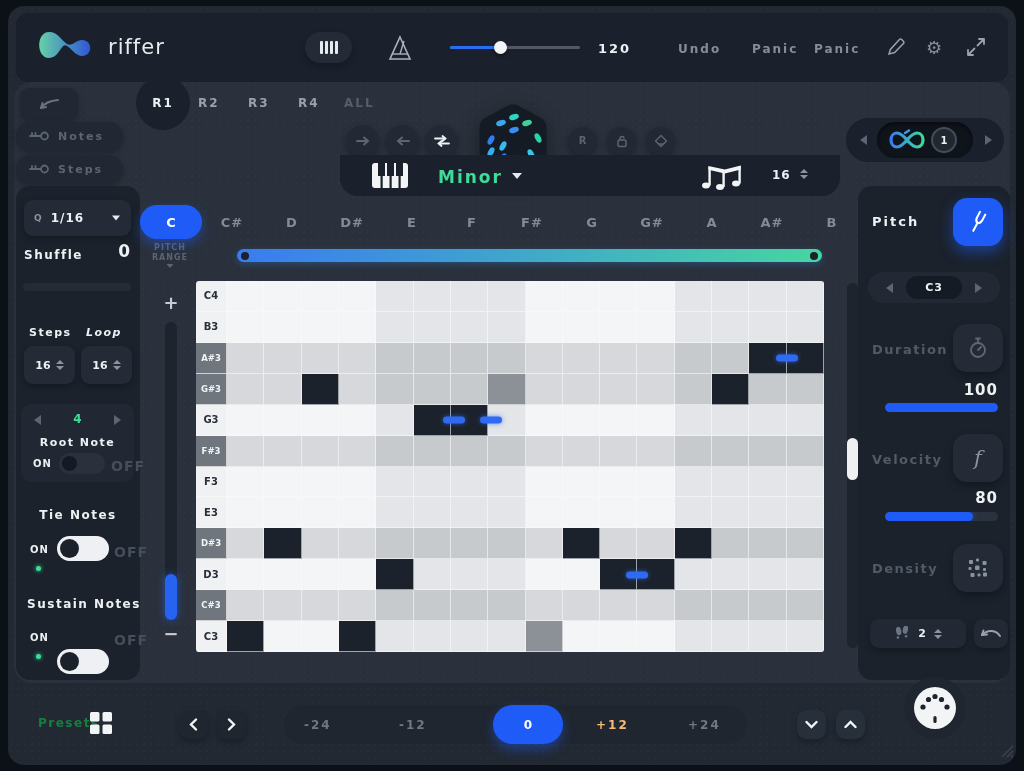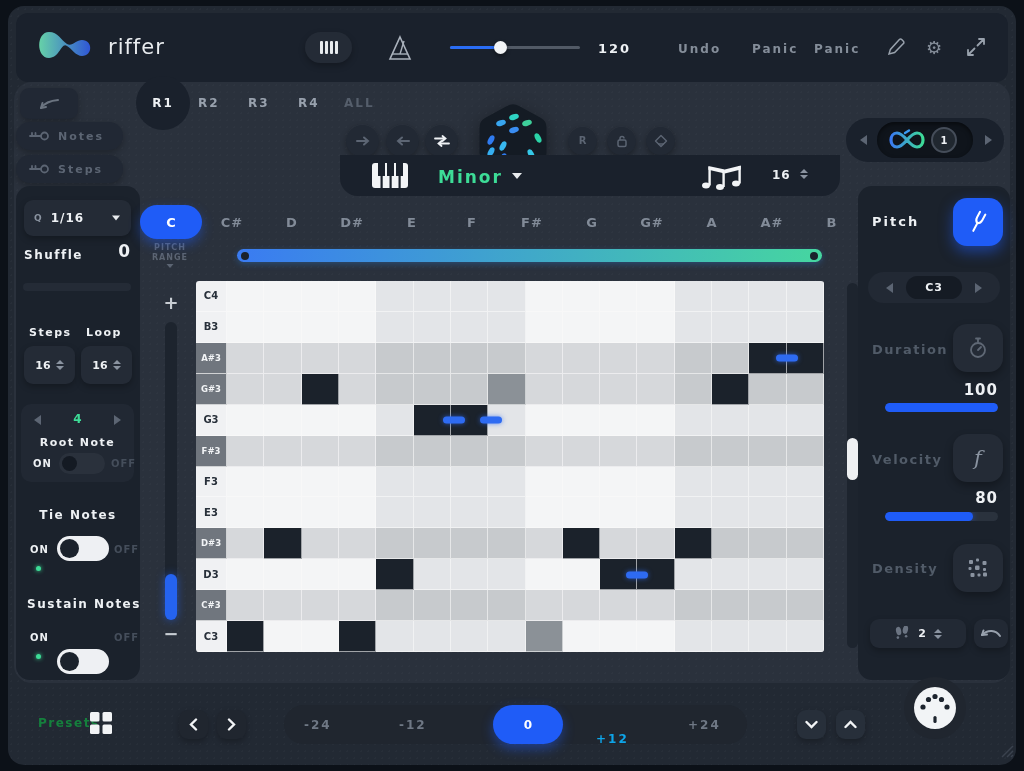--- a/index.html
+++ b/index.html
@@ -26,21 +26,21 @@
   
   .hang-tab{background:#1a212c;border-radius:0 0 18px 18px;}
   
   .tgl{border-radius:13px;position:relative;}
   .tgl .knob{position:absolute;border-radius:50%;top:3px;left:3px;}
   .tgl.dark-style{background:#2a313c;}
   .tgl.dark-style .knob{background:#141a23;}
   .tgl.light-style{background:#eef0f3;}
   .tgl.light-style .knob{background:#1b222c;}
   .state-on{font-size:10px;font-weight:bold;letter-spacing:1px;color:#eef1f4;}
-  .state-off{font-size:10px;font-weight:bold;letter-spacing:1px;color:#454e5b;}
+  .state-off{font-size:14px;font-weight:bold;letter-spacing:1px;color:#454e5b;}
   .teal-dot{width:5px;height:5px;border-radius:50%;background:#3ddc97;box-shadow:0 0 4px #3ddc97;}
   
   #grid{left:196px;top:281px;width:628px;height:371px;display:flex;flex-direction:column;
         border-radius:3px;overflow:hidden;}
   .grid-row{flex:1;display:flex;position:relative;}
   .row-label{width:30px;display:flex;align-items:center;justify-content:center;font-weight:bold;
         border-right:1px solid rgba(250,250,250,.7);border-bottom:1px solid rgba(250,250,250,.7);}
   .grid-row.white .row-label{background:#f0f1f3;color:#28303a;font-size:10px;}
   .grid-row.black .row-label{background:#70767e;color:#f2f4f6;font-size:8.5px;}
   .cell{flex:1;border-right:1px solid rgba(250,250,250,.6);border-bottom:1px solid rgba(250,250,250,.6);}
@@ -307,21 +307,21 @@
     <span style="font-size:9px;font-weight:bold;color:#8a93a0;">Q</span>
     <span style="font-size:12px;font-weight:bold;letter-spacing:1px;color:#eef1f4;">1/16</span>
     <span class="caret-down" style="margin-left:auto;transform:scale(.8);"></span>
   </div>
 
   <div class="abs" style="left:24px;top:248px;font-size:12px;font-weight:bold;letter-spacing:1.5px;color:#eef1f4;">Shuffle</div>
   <div class="abs" style="left:104px;top:241px;width:26px;text-align:right;font-size:17px;font-weight:bold;color:#eef1f4;">0</div>
   <div class="abs" style="left:23px;top:283px;width:108px;height:8px;border-radius:4px;background:#242b36;"></div>
 
   <div class="abs" style="left:29px;top:326px;font-size:11px;font-weight:bold;letter-spacing:1.5px;color:#eef1f4;">Steps</div>
-  <div class="abs" style="left:86px;top:326px;font-size:11px;font-weight:bold;letter-spacing:1.5px;color:#eef1f4;">Loop</div>
+  <div class="abs" style="left:86px;top:326px;font-size:11px;font-weight:bold;letter-spacing:1.5px;color:#eef1f4;font-style:italic;">Loop</div>
 
   <div class="abs sq-btn" style="left:24px;top:346px;width:51px;height:38px;background:#242b36;gap:5px;">
     <span style="font-size:11px;font-weight:bold;color:#eef1f4;">16</span>
     <span class="updown">
         <i class="u"></i>
         <i class="d"></i>
       </span>
   </div>
   <div class="abs sq-btn" style="left:81px;top:346px;width:51px;height:38px;background:#242b36;gap:5px;">
     <span style="font-size:11px;font-weight:bold;color:#eef1f4;">16</span>
@@ -760,21 +760,21 @@
       <svg width="9" height="13" viewBox="0 0 9 13" fill="none" stroke="#f2f4f6" stroke-width="2.4" stroke-linecap="round">
           <path d="M2 1.5 L7 6.5 L2 11.5"></path>
         </svg>
     </span>
   </div>
 
   <div class="abs" style="left:284px;top:705px;width:463px;height:39px;border-radius:20px;background:#20262f;">
     <span class="abs" style="left:20px;top:13px;font-size:12px;font-weight:bold;letter-spacing:2px;color:#6f7885;">-24</span>
     <span class="abs" style="left:115px;top:13px;font-size:12px;font-weight:bold;letter-spacing:2px;color:#6f7885;">-12</span>
     <span class="abs note-pill" style="left:209px;top:0;width:70px;height:39px;border-radius:20px;font-size:12px;">0</span>
-    <span class="abs" style="left:312px;top:27px;font-size:12px;font-weight:bold;letter-spacing:2px;color:#0ea5e9;">+12</span>
+    <span class="abs" style="left:312px;top:13px;font-size:12px;font-weight:bold;letter-spacing:2px;color:#fdba74;">+12</span>
     <span class="abs" style="left:404px;top:13px;font-size:12px;font-weight:bold;letter-spacing:2px;color:#6f7885;">+24</span>
   </div>
 
   <div class="abs sq-btn" style="left:797px;top:710px;width:29px;height:29px;background:#272f3a;">
     <span>
       <svg width="13" height="9" viewBox="0 0 13 9" fill="none" stroke="#f2f4f6" stroke-width="2.4" stroke-linecap="round">
           <path d="M1.5 2 L6.5 7 L11.5 2"></path>
         </svg>
     </span>
   </div>

